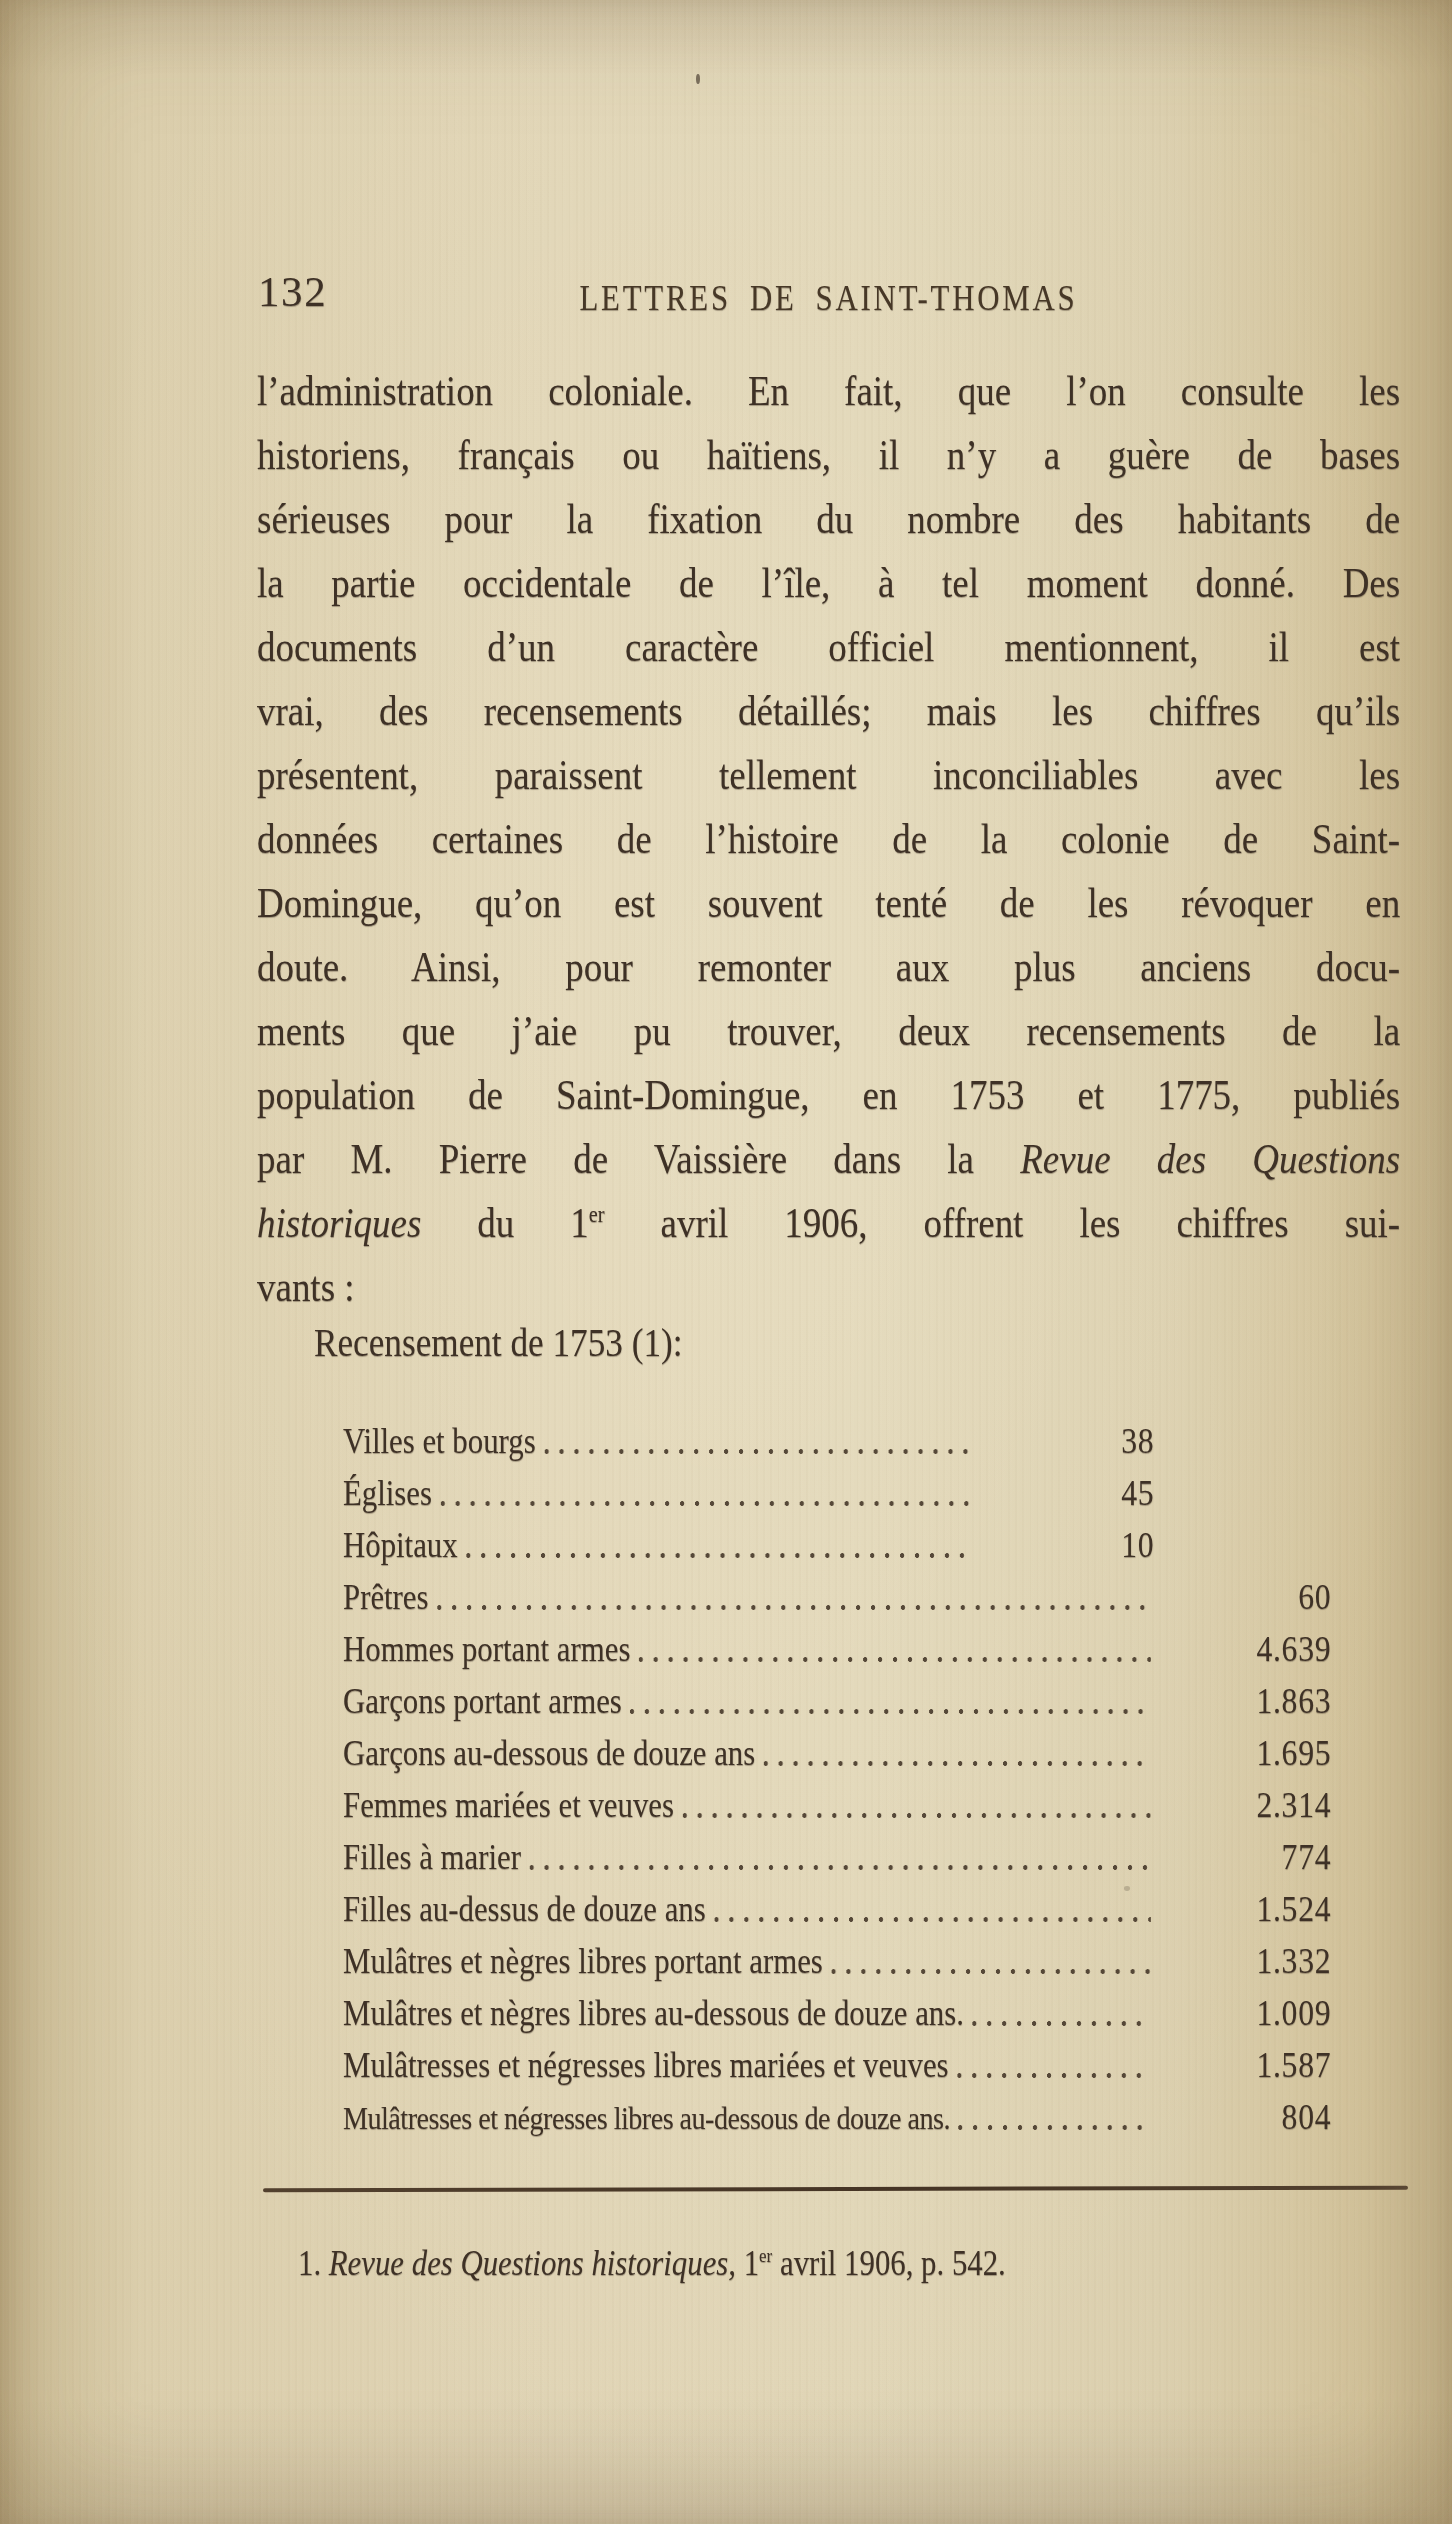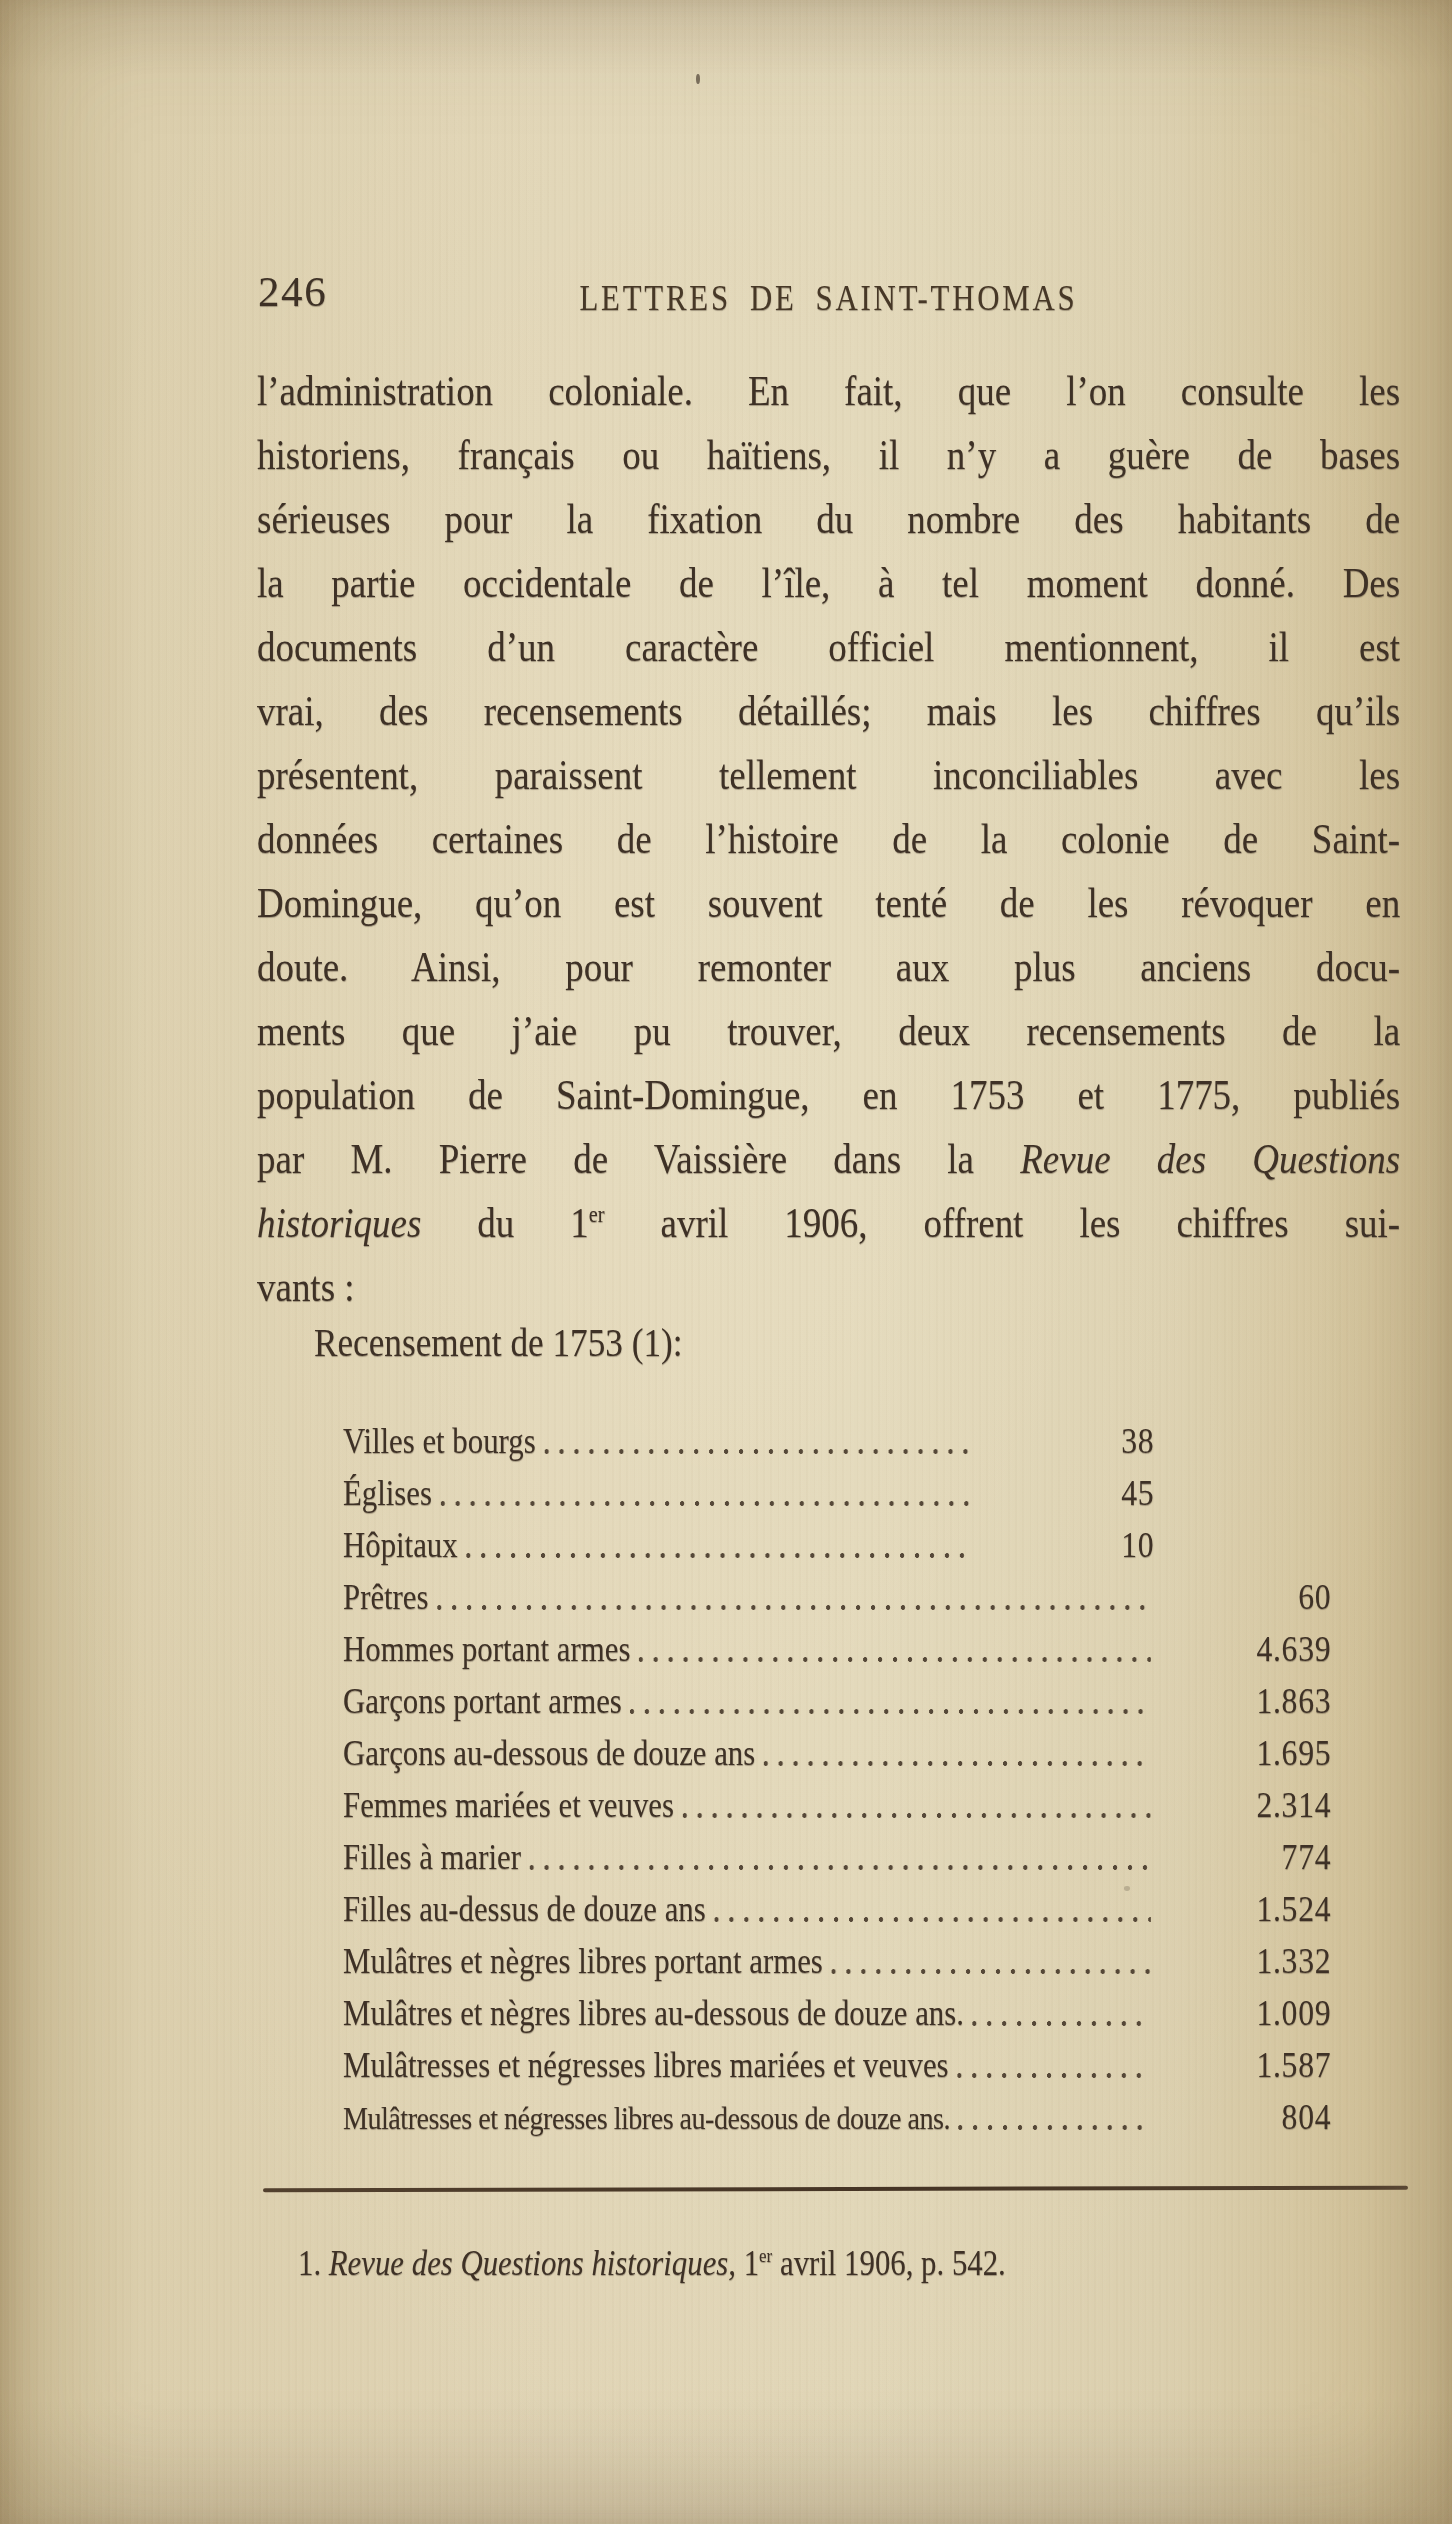--- a/index.html
+++ b/index.html
@@ -84,21 +84,21 @@
 
   .speck{ position:absolute;background:#4e4234;border-radius:50%;opacity:.7; }
   .speck.s1{ left:696px;top:74px;width:4px;height:10.4px; }
   .speck.s2{ left:1124px;top:1886px;width:5.6px;height:4.8px;opacity:.25; }
 </style>
 </head>
 <body>
 
 <div class="page">
 
-  <div class="pagenum ink">246</div>
+  <div class="pagenum ink">132</div>
   <div class="runtitle ink">LETTRES DE SAINT-THOMAS</div>
 
   <div class="paragraph ink">
     <div class="bline">l’administration coloniale. En fait, que l’on consulte les</div>
     <div class="bline">historiens, français ou haïtiens, il n’y a guère de bases</div>
     <div class="bline">sérieuses pour la fixation du nombre des habitants de</div>
     <div class="bline">la partie occidentale de l’île, à tel moment donné. Des</div>
     <div class="bline">documents d’un caractère officiel mentionnent, il est</div>
     <div class="bline">vrai, des recensements détaillés; mais les chiffres qu’ils</div>
     <div class="bline">présentent, paraissent tellement inconciliables avec les</div>

